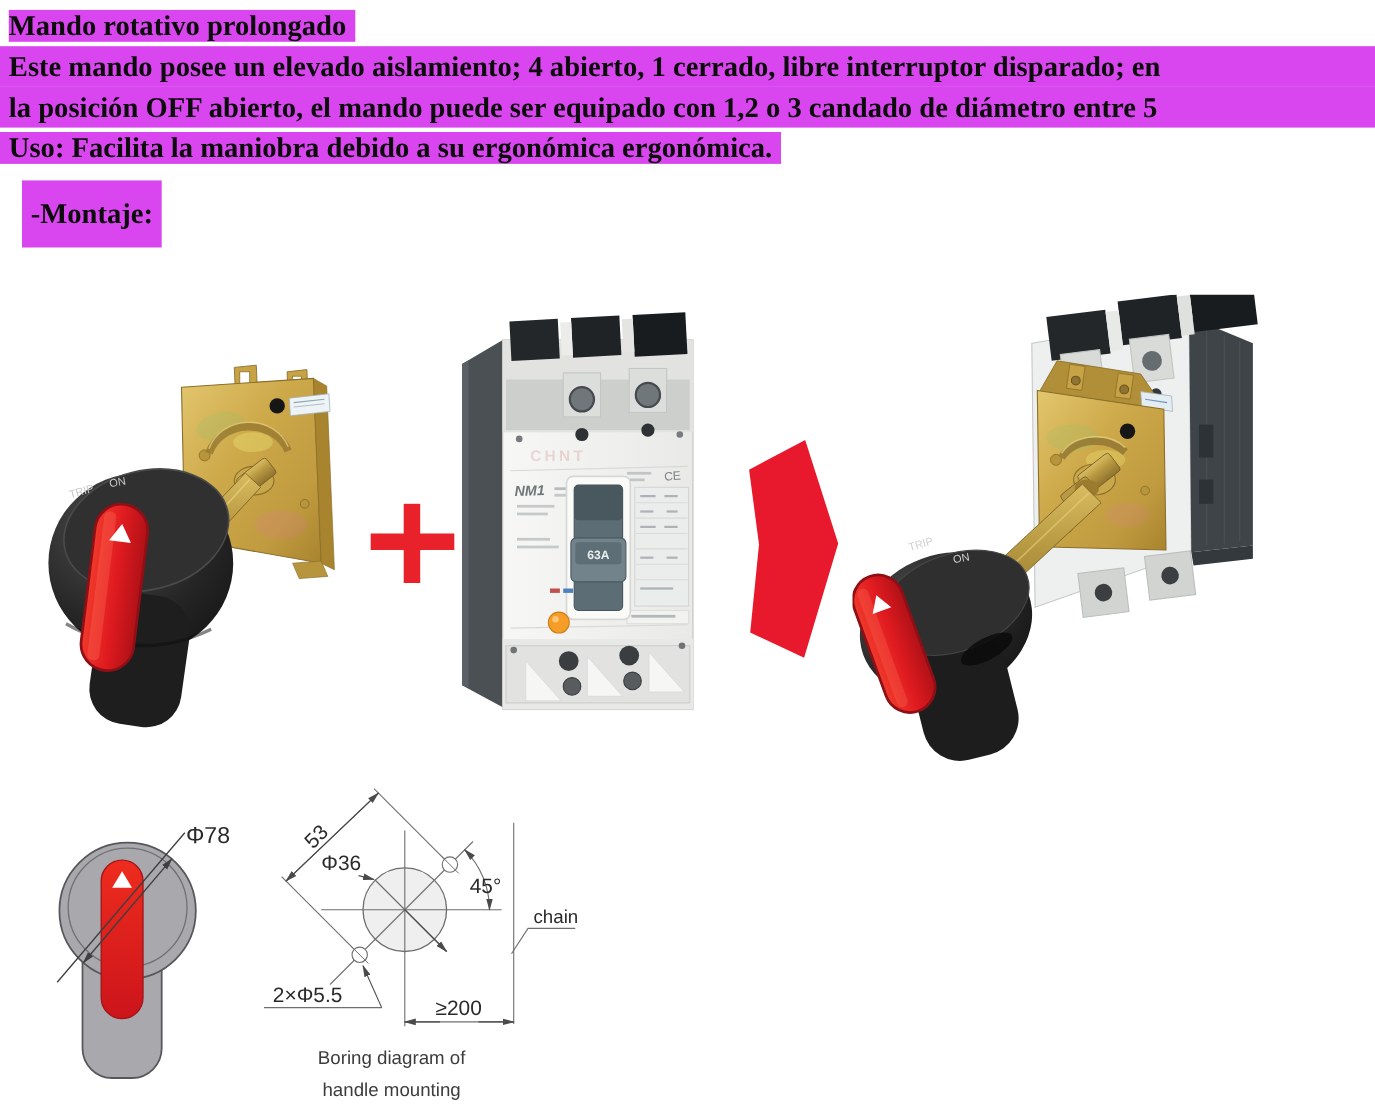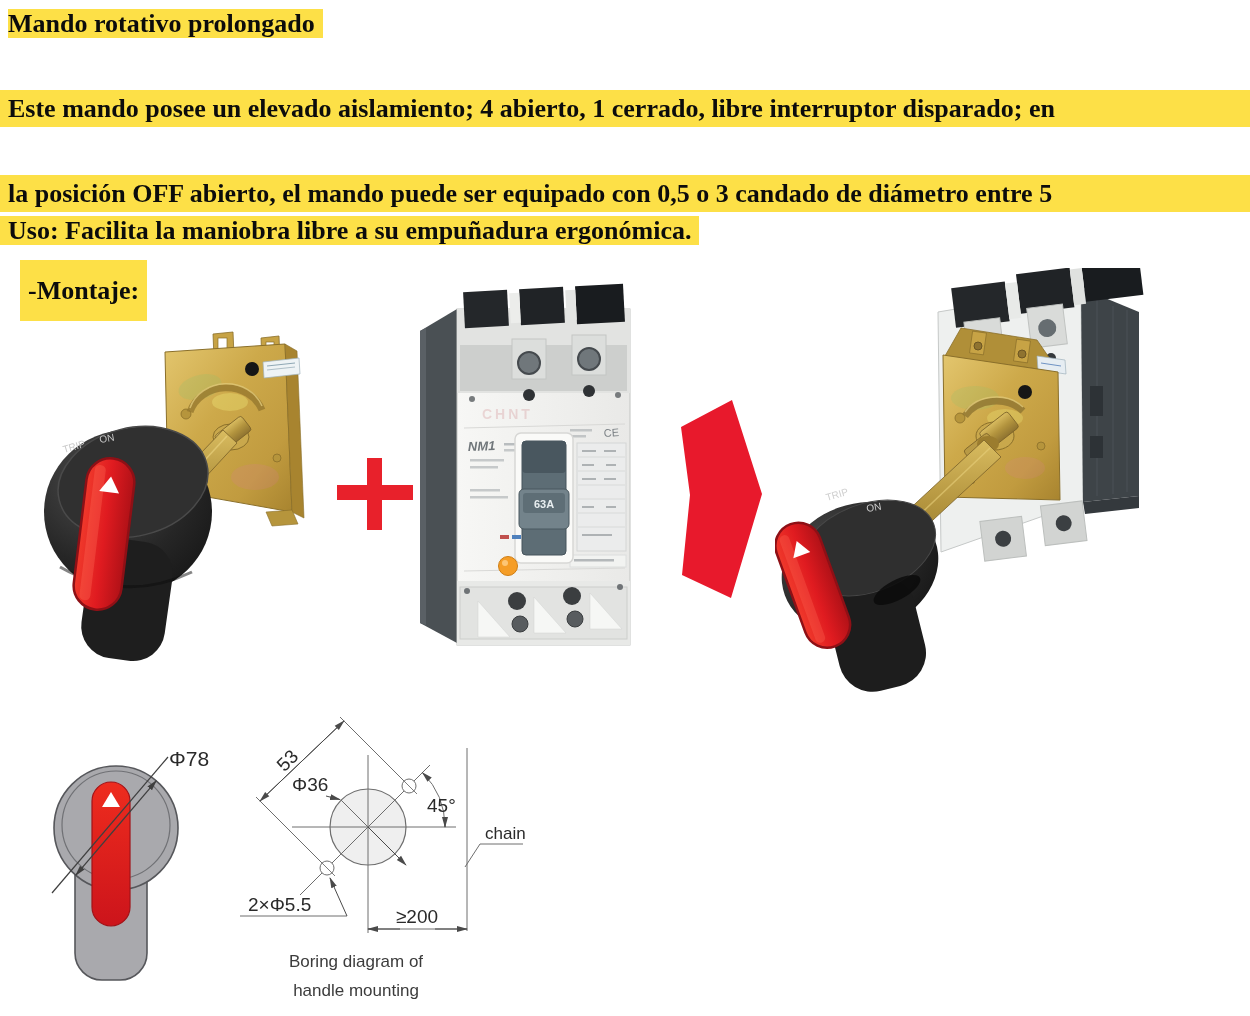--- a/index.html
+++ b/index.html
@@ -3,21 +3,21 @@
 <meta charset="utf-8">
 <style>
   html,body { margin:0; padding:0; background:#fff; }
   .page { position:relative; width:1250px; height:1016px; background:#ffffff; overflow:hidden;
           font-family:"Liberation Serif", serif; }
 
   
   .intro { position:absolute; top:5px; left:8px; right:0; font-weight:bold; font-size:26px;
            line-height:37px; color:#0c0c0c; }
   .line { white-space:nowrap; }
-  .hl { background:#fde047;margin-top:48px; }
+  .hl { background:#d946ef; }
   .full { display:block; margin-left:-8px; padding-left:8px; }
   .flushl { margin-left:-8px; padding-left:8px; }
   .pre { white-space:pre; }
   .pad-r { padding-right:8px; }
   .montaje { margin-top:23px; }
   .montaje span { margin-left:12px; padding:16px 8px; }
 
   
   .fig { position:absolute; }
   #img-left   { left:30px;  top:272px; }
@@ -33,22 +33,22 @@
   .lbl    { font-family:"Liberation Sans", sans-serif; }
 </style>
 </head>
 <body>
 
 <div class="page">
 
   <div class="intro">
     <div class="line"><span class="hl pad-r">Mando rotativo prolongado</span></div>
     <div class="line hl full">Este mando posee un elevado aislamiento; 4 abierto, 1 cerrado, libre interruptor disparado; en</div>
-    <div class="line hl full">la posición OFF abierto, el mando puede ser equipado con 0,5 o 3 candado de diámetro entre 5</div>
-    <div class="line"><span class="hl flushl pad-r">Uso: Facilita la maniobra libre a su empuñadura ergonómica.</span></div>
+    <div class="line hl full">la posición OFF abierto, el mando puede ser equipado con 1,2 o 3 candado de diámetro entre 5</div>
+    <div class="line"><span class="hl flushl pad-r">Uso: Facilita la maniobra debido a su ergonómica ergonómica.</span></div>
     <div class="line montaje"><span class="hl">-Montaje:</span></div>
   </div>
 
   <svg id="img-left" class="fig" width="380" height="400" viewBox="0 0 380 400">
     <defs>
       <linearGradient id="gold1" x1="0" y1="0" x2="1" y2="1">
         <stop offset="0" stop-color="#e3c66e"></stop>
           <stop offset="0.4" stop-color="#cda94a"></stop>
         <stop offset="0.75" stop-color="#c19b3f"></stop>
           <stop offset="1" stop-color="#a8842f"></stop>

